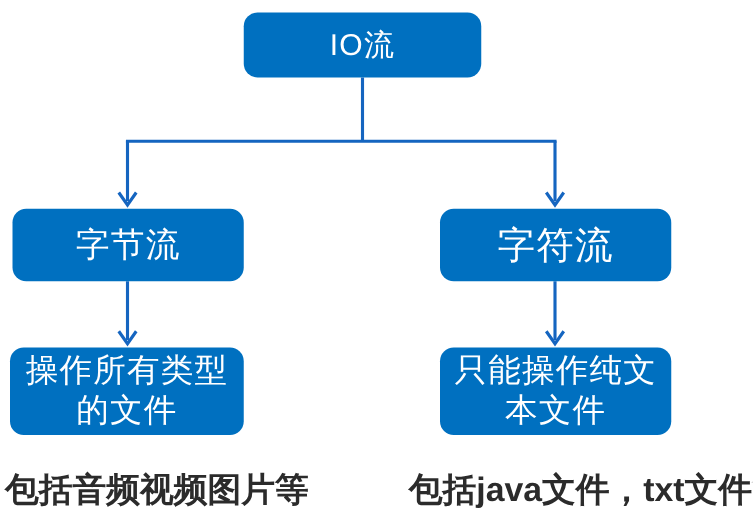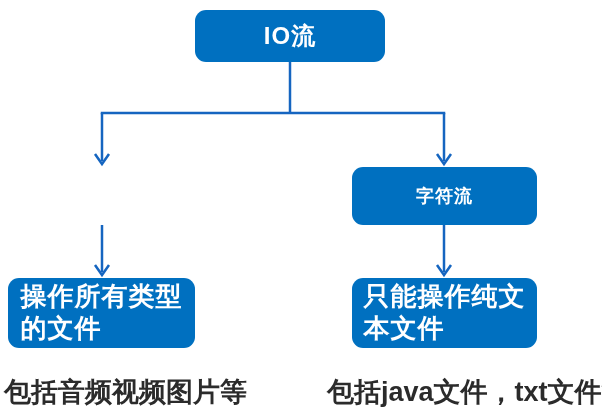--- a/index.html
+++ b/index.html
@@ -29,39 +29,40 @@
     fill: none;
   }
   .node {
     position: absolute;
     background: var(--node-fill, #0070C0);
     color: var(--node-text, #ffffff);
     border-radius: 11px;
     display: flex;
     align-items: center;
     justify-content: center;
-    font-weight: bold;
+    text-align: center;
+    font-weight: normal;
     letter-spacing: 1px;
     white-space: pre-line;
     box-sizing: border-box;
   }
   .node-root {
     left: 195px; top: 10px;
     width: 190px; height: 52px;
     font-size: 24px;
   }
   .node-left {
     left: 10px; top: 167px;
     width: 185px; height: 58px;
     font-size: 27px;
   }
   .node-right {
     left: 352px; top: 167px;
     width: 185px; height: 58px;
-    font-size: 18px;
+    font-size: 30px;
   }
   .node-left-desc {
     left: 8px; top: 278px;
     width: 187px; height: 70px;
     font-size: 26px;
     line-height: 1.22;
   }
   .node-right-desc {
     left: 352px; top: 278px;
     width: 185px; height: 70px;
@@ -98,20 +99,21 @@
 
     <path d="M102 225 V272"></path>
     <path d="M95 265 L102 275 L109 265"></path>
 
     <path d="M444 225 V272"></path>
     <path d="M437 265 L444 275 L451 265"></path>
   </svg>
 
   <div class="node node-root">IO流</div>
 
+  <div class="node node-left">字节流</div>
 
   <div class="node node-right">字符流</div>
 
   <div class="node node-right-desc">只能操作纯文
 本文件</div>
 
   <div class="node node-left-desc">操作所有类型
 的文件</div>
 
   <div class="caption caption-left">包括音频视频图片等</div>

